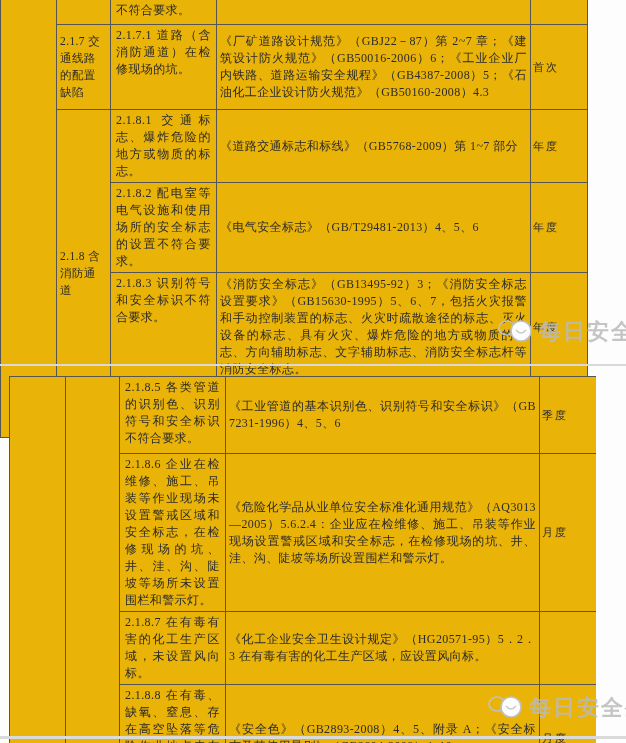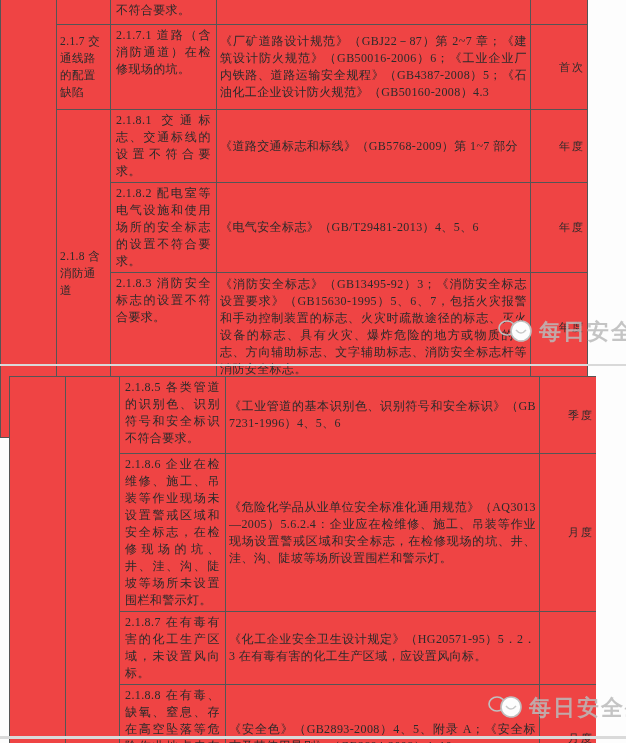--- a/index.html
+++ b/index.html
@@ -1,35 +1,35 @@
 <!DOCTYPE html>
 <html><head>
 <meta charset="utf-8">
 <style>
   html,body{margin:0;padding:0;background:#ffffff;}
   .page{
     position:relative;width:626px;height:743px;background:#fdfdfd;overflow:hidden;
     font-family:"Liberation Serif","DejaVu Serif",serif;color:#2b2b2b;
   }
-  table{border-collapse:collapse;table-layout:fixed;width:587px;background:#ef4444;}
+  table{border-collapse:collapse;table-layout:fixed;width:587px;background:#eab308;}
   td{
     border:1px solid #555;vertical-align:middle;
     font-size:12px;line-height:17px;letter-spacing:0.4px;
     word-break:break-all;overflow:hidden;padding:2px 4px;
   }
   .frag1{position:absolute;top:0;left:9;}
   .frag1 tr:first-child td{border-top:none;}
   .frag2{
     position:absolute;top:376px;left:9px;width:587px;height:424px;
     overflow:hidden;box-sizing:border-box;border-bottom:1px solid #555;
   }
   td.c2{font-size:11.5px;text-align:left;padding:8px 3px;}
   td.c3{vertical-align:top;text-align:justify;padding:2px 5px;}
   td.c4{text-align:justify;padding:3px 3px;}
-  td.c5{text-align:right;font-size:11px;letter-spacing:2px;padding:2px 2px;}
+  td.c5{text-align:left;font-size:11px;letter-spacing:2px;padding:2px 2px;}
   .seam{position:absolute;left:0;width:626px;background:#d9d9d9;height:2px;}
   .seam1{top:364px;}
   .seam2{top:736px;height:3px;background:#dadada;}
   .watermark{
     position:absolute;display:flex;align-items:center;gap:4px;
     color:#c3c3c3;pointer-events:none;white-space:nowrap;
   }
   .wm-text{
     font-size:22px;letter-spacing:2px;font-weight:bold;
     color:rgba(186,186,186,0.85);
@@ -59,31 +59,31 @@
       <td class="c5"></td>
     </tr>
     <tr>
       <td class="c2">2.1.7 交通线路的配置缺陷</td>
       <td class="c3" style="height:70px">2.1.7.1 道路（含消防通道）在检修现场的坑。</td>
       <td class="c4">《厂矿道路设计规范》（GBJ22－87）第 2~7 章；《建筑设计防火规范》（GB50016-2006）6；《工业企业厂内铁路、道路运输安全规程》（GB4387-2008）5；《石油化工企业设计防火规范》（GB50160-2008）4.3</td>
       <td class="c5">首次</td>
     </tr>
     <tr>
       <td class="c2" rowspan="4">2.1.8 含消防通道</td>
-      <td class="c3" style="height:53px">2.1.8.1 交通标志、交通标线的设置不符合要求。</td>
+      <td class="c3" style="height:53px">2.1.8.1 交通标志、爆炸危险的地方或物质的标志。</td>
       <td class="c4">《道路交通标志和标线》（GB5768-2009）第 1~7 部分</td>
       <td class="c5">年度</td>
     </tr>
     <tr>
       <td class="c3" style="height:70px">2.1.8.2 配电室等电气设施和使用场所的安全标志的设置不符合要求。</td>
       <td class="c4">《电气安全标志》（GB/T29481-2013）4、5、6</td>
       <td class="c5">年度</td>
     </tr>
     <tr>
-      <td class="c3" style="height:94px">2.1.8.3 消防安全标志的设置不符合要求。</td>
+      <td class="c3" style="height:94px">2.1.8.3 识别符号和安全标识不符合要求。</td>
       <td class="c4">《消防安全标志》（GB13495-92）3；《消防安全标志设置要求》（GB15630-1995）5、6、7，包括火灾报警和手动控制装置的标志、火灾时疏散途径的标志、灭火设备的标志、具有火灾、爆炸危险的地方或物质的标志、方向辅助标志、文字辅助标志、消防安全标志杆等消防安全标志。</td>
       <td class="c5">年度</td>
     </tr>
     <tr>
       <td class="c3" style="height:50px">2.1.8.4 职业病危害警示标识等不符合要求。</td>
       <td class="c4">《工作场所职业病危害警示标识》（GBZ158-2003）3~12</td>
       <td class="c5"></td>
     </tr>
   </tbody>
     </table>

